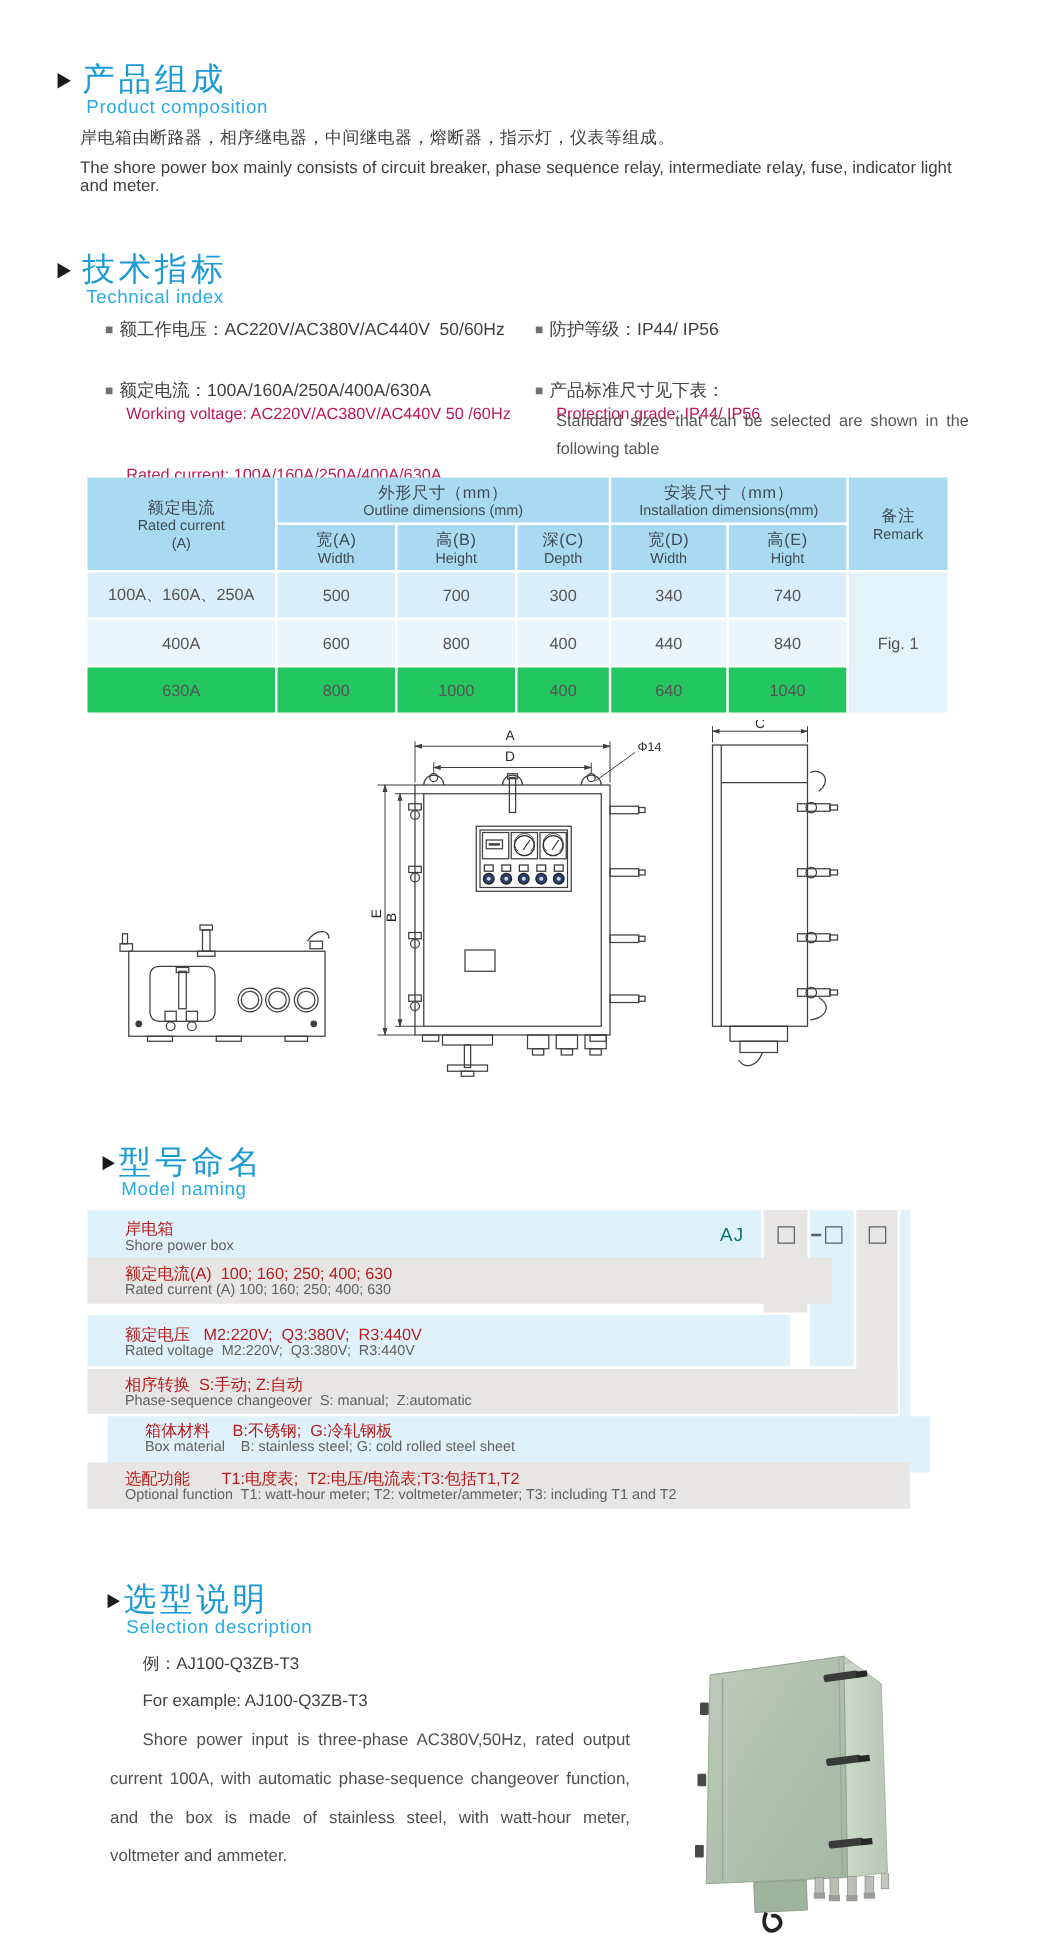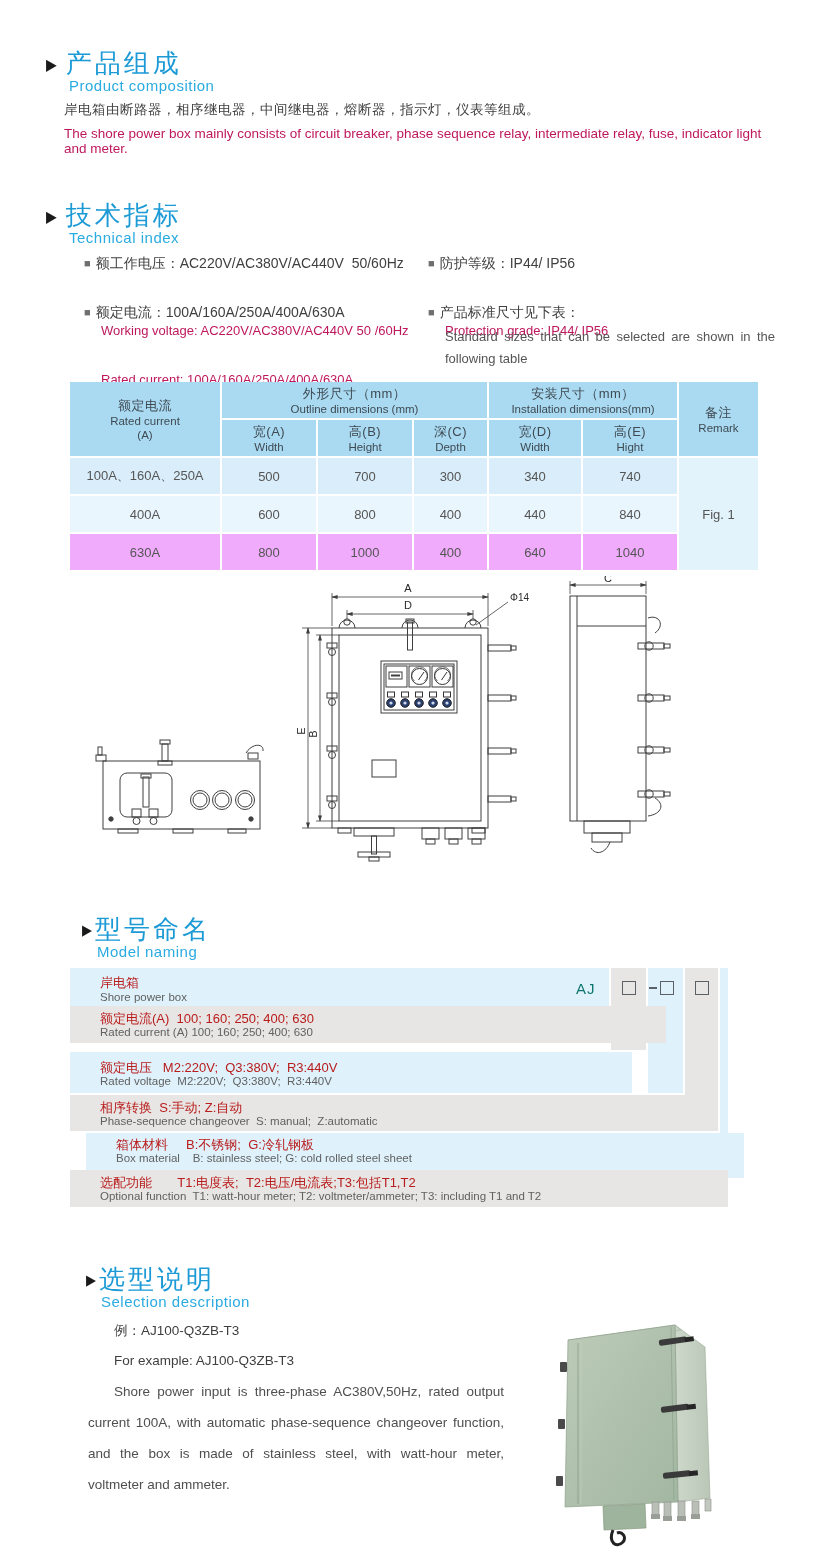--- a/index.html
+++ b/index.html
@@ -6,31 +6,31 @@
   #canvas{position:relative;width:830px;height:1568px;background:#ffffff;overflow:hidden;
           font-family:"Liberation Sans","DejaVu Sans",sans-serif;color:#4a4a4a;}
   .abs{position:absolute;}
   
   .sec-head{display:flex;align-items:center;}
   .marker{color:#1a1a1a;font-size:14px;margin-right:9px;transform:scaleY(1.15);}
   .marker.tight{margin-right:3px;font-size:13px;}
   .h-cn{color:#1b9ad6;font-size:26px;letter-spacing:3px;}
   .h-sub{color:#2aabe2;font-size:15px;letter-spacing:0.5px;}
   .body-cn{font-size:13.5px;color:#3f3f3f;letter-spacing:0.5px;}
-  .body-en{font-size:13.5px;color:#be185d;}
+  .body-en{font-size:13.5px;color:#404040;}
   
   .spec-cn{font-size:14px;color:#3f3f3f;white-space:pre;}
   .spec-en{font-size:13px;color:#be185d;white-space:pre;margin-top:44px;}
   .bullet{color:#6f6f6f;font-size:11px;margin-right:5px;vertical-align:1px;}
   .spec-wrap-en{font-size:13px;color:#555;text-align:justify;line-height:22px;}
   
   table.dim{border-collapse:separate;border-spacing:2px;table-layout:fixed;}
   table.dim td{text-align:center;vertical-align:middle;padding:0;}
   td.th{background:#a9daf2;color:#3f4a52;}
-  td.c1{background:#d9eefa;} td.c2{background:#eaf6fd;} td.c3{background:#f0abfc;}
+  td.c1{background:#d9eefa;} td.c2{background:#eaf6fd;} td.c3{background:#22c55e;}
   td.cr{background:#e3f3fb;}
   .th-cn{display:block;font-size:13px;line-height:17px;letter-spacing:0.5px;}
   .th-en{display:block;font-size:11.5px;line-height:14px;}
   .cell{font-size:13px;color:#555;}
   
   .nm-row,.nm-strip{position:absolute;}
   .nm-blue{background:#dff2fc;} .nm-gray{background:#e7e6e4;}
   .nm-cn{position:absolute;left:30px;font-size:13px;color:#b91c1c;white-space:pre;}
   .nm-en{position:absolute;left:30px;font-size:11.5px;color:#616161;white-space:pre;}
   .nm-prefix{position:absolute;font-size:15px;color:#0f766e;letter-spacing:1px;}

